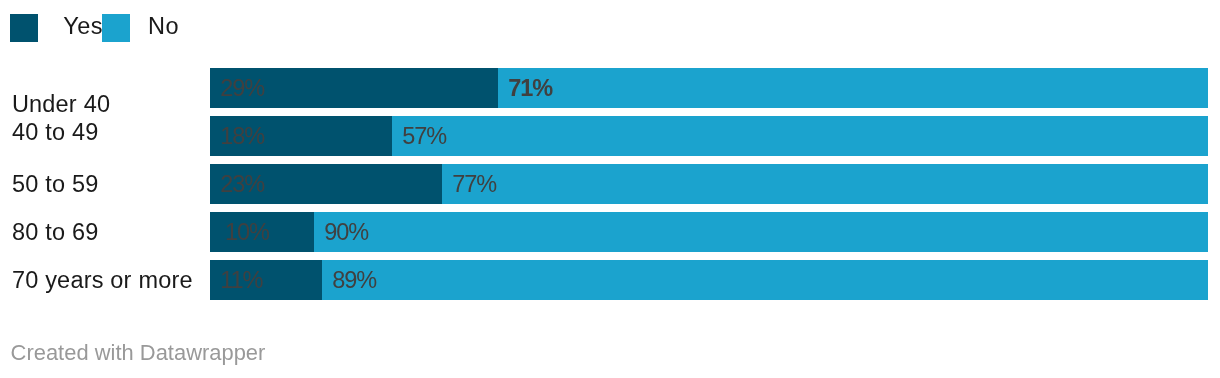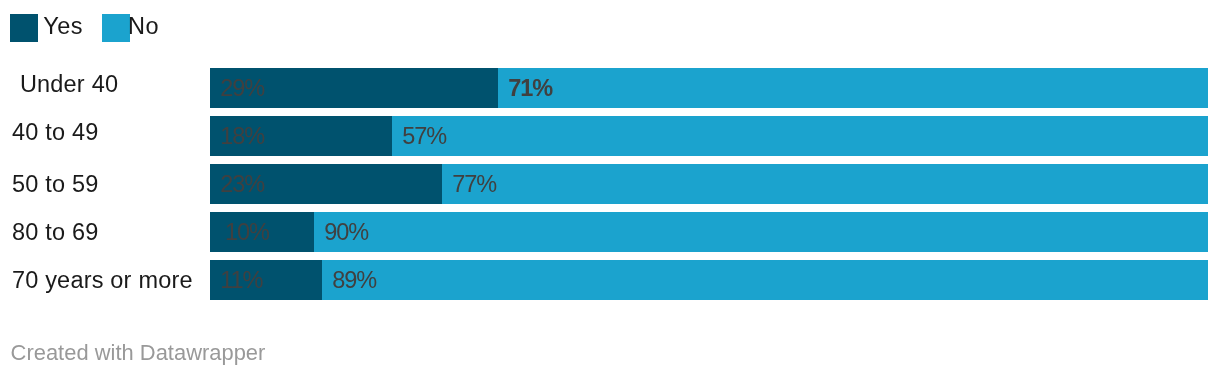--- a/index.html
+++ b/index.html
@@ -9,21 +9,21 @@
        -webkit-font-smoothing:antialiased;
        will-change:transform;
        overflow:hidden;}
   #chart{position:relative;width:1220px;height:378px;background:#ffffff;}
 
   
   #bars-svg{position:absolute;left:0;top:0;width:1220px;height:378px;}
 
   
   .legend-label{position:absolute;top:14px;height:28px;line-height:24.2px;
-                font-size:23.5px;color:#1a1a1a;letter-spacing:0.45px;white-space:nowrap;}
+                font-size:23.5px;color:#1a1a1a;letter-spacing:0.45px;white-space:nowrap;margin-left:20px;}
 
   
   .row-label{position:absolute;left:11.9px;height:39.55px;line-height:40.1px;
              font-size:23.5px;color:#1a1a1a;white-space:nowrap;letter-spacing:0.2px;}
 
   
   .val{position:absolute;height:28px;line-height:40.6px;
        color:#404040;font-size:23.5px;white-space:nowrap;letter-spacing:-1.05px;}
 
   .footer{position:absolute;left:10.6px;top:341.0px;font-size:21.9px;color:#999999;
@@ -48,21 +48,21 @@
       <rect x="210" y="260" width="112" height="40" fill="#00526e"></rect>
       <rect x="322" y="260" width="886" height="40" fill="#1ba3ce"></rect>
     </svg>
 
   <div class="legend">
     <span class="legend-label" style="left:43.3px;">Yes</span>
     <span class="legend-label" style="left:128px;text-align:center;">No</span>
   </div>
 
   <div id="rows">
-      <div class="row-label" style="top: 64px; margin-left: 8px;">Under 40</div>
+      <div class="row-label" style="top: 84px;">Under 40</div>
       <div class="val" style="left: 220.3px; top: 68px;">29%</div>
       <div class="val" style="left: 508.3px; top: 68px; font-weight: bold;">71%</div>
       <div class="row-label" style="top: 112px;">40 to 49</div>
       <div class="val" style="left: 220.3px; top: 116px;">18%</div>
       <div class="val" style="left: 402.3px; top: 116px;">57%</div>
       <div class="row-label" style="top: 164px;">50 to 59</div>
       <div class="val" style="left: 220.3px; top: 164px;">23%</div>
       <div class="val" style="left: 452.3px; top: 164px;">77%</div>
       <div class="row-label" style="top: 212px;">80 to 69</div>
       <div class="val" style="left: 213px; top: 212px; margin-left: 12px;">10%</div>

